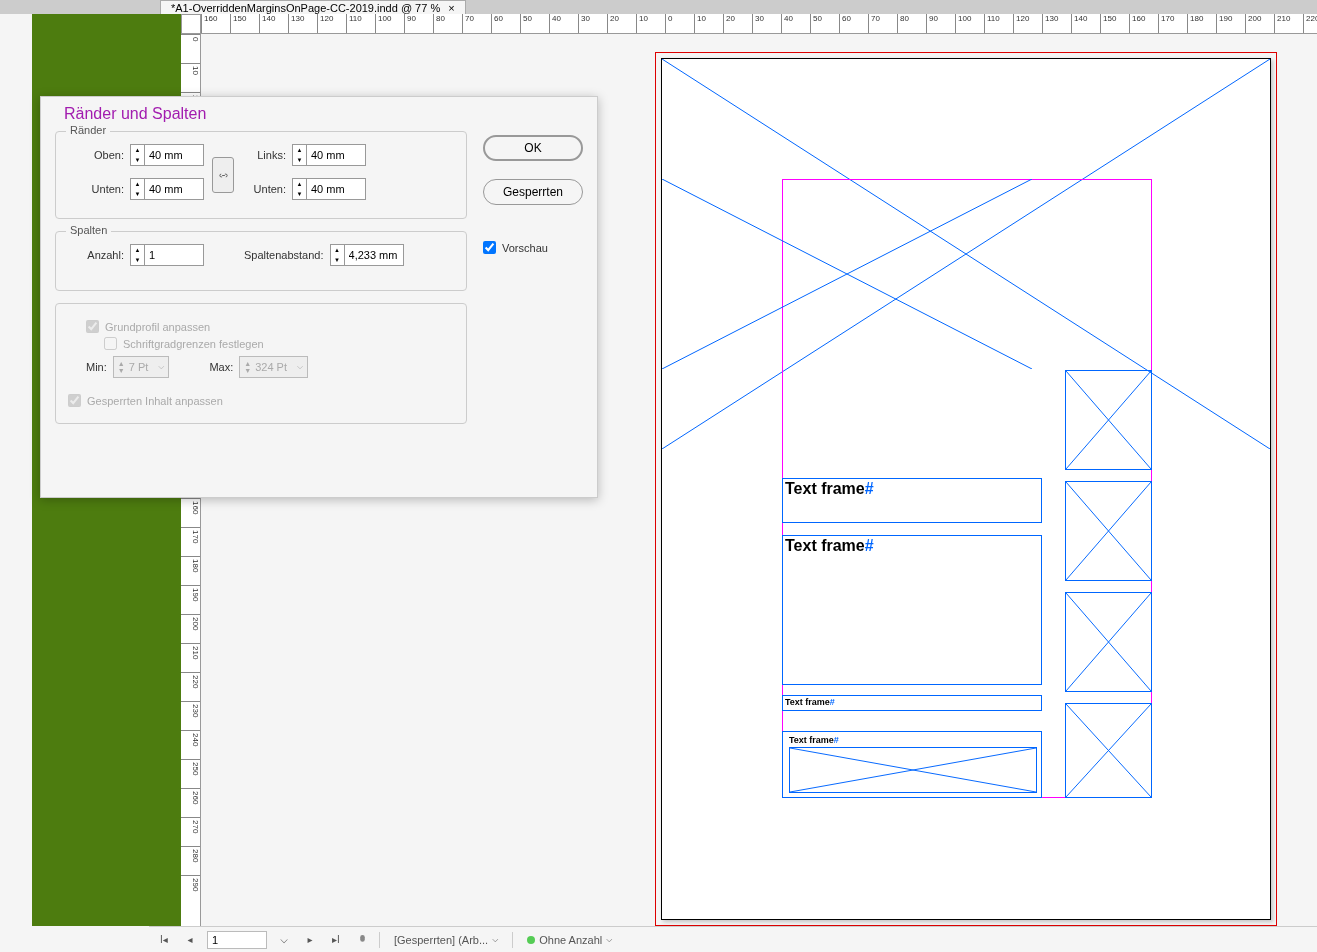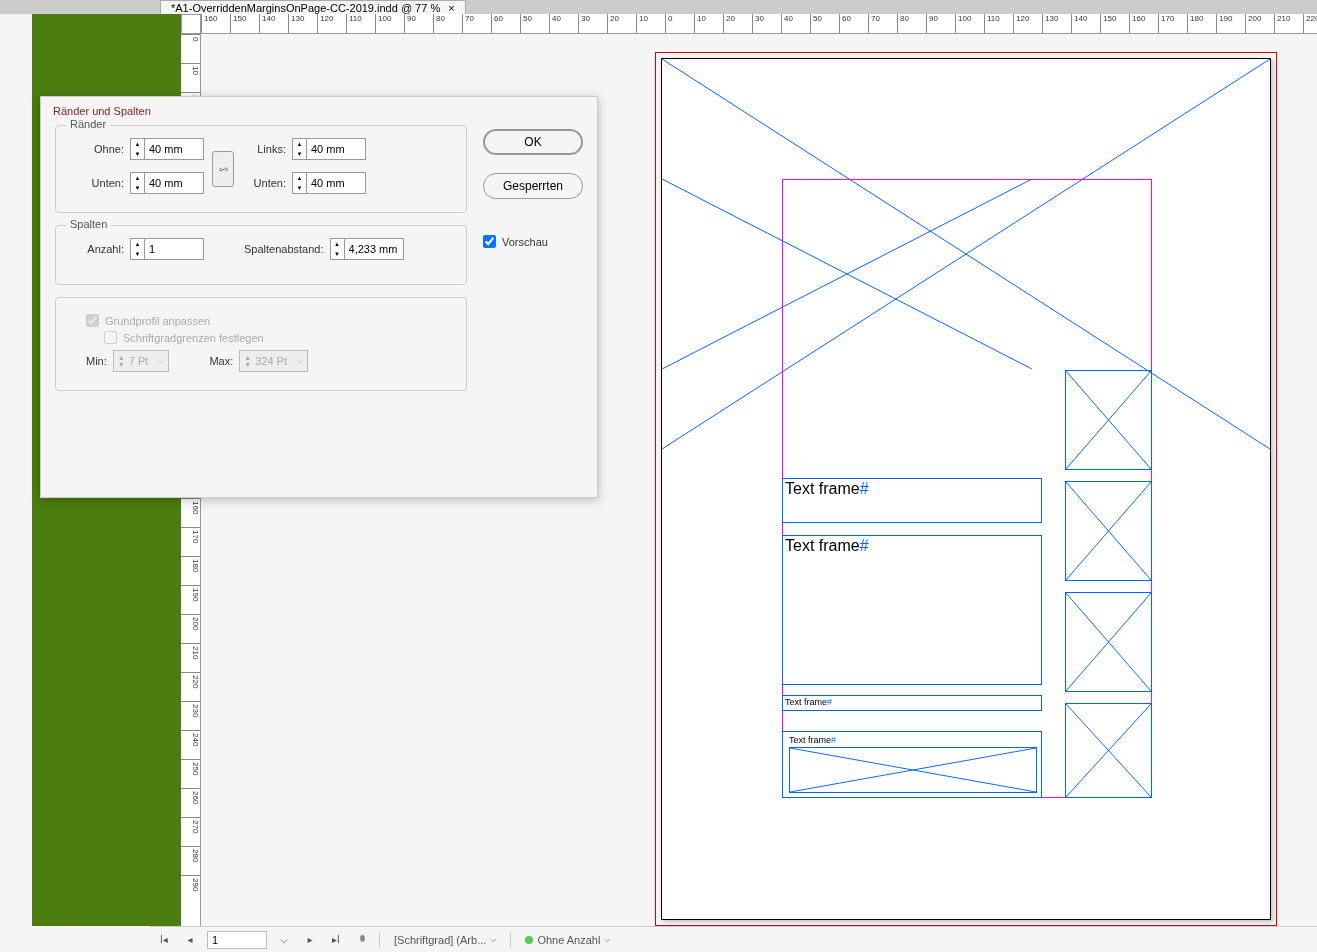--- a/index.html
+++ b/index.html
@@ -16,30 +16,30 @@
 .ruler-h { position: absolute; top: 0; left: 169px; right: 0; height: 20px; background: #fff; border-bottom: 1px solid #999; overflow: hidden; }
 .ruler-v { position: absolute; top: 20px; left: 149px; width: 20px; bottom: 0; background: #fff; border-right: 1px solid #999; overflow: hidden; }
 .ruler-h .tick { position: absolute; top: 0; font-size: 8px; color: #333; border-left: 1px solid #888; height: 100%; padding-left: 2px; }
 .ruler-v .tick { position: absolute; left: 0; font-size: 8px; color: #333; border-top: 1px solid #888; width: 100%; writing-mode: vertical-rl; text-orientation: mixed; padding-top: 2px; }
 
 
 .canvas { position: absolute; top: 20px; left: 169px; right: 0; bottom: 0; background: #f5f5f5; overflow: hidden; }
 .page { position: absolute; left: 460px; top: 24px; width: 610px; height: 862px; background: #fff; border: 1px solid #000; box-shadow: 2px 2px 4px rgba(0,0,0,0.2); }
 .bleed { position: absolute; left: 454px; top: 18px; width: 622px; height: 874px; border: 1px solid #d00; pointer-events: none; }
 .margin-box { position: absolute; left: 120px; top: 120px; width: 370px; height: 619px; border: 1px solid #f0f; }
-.frame { position: absolute; border: 1px solid #06f; }
+.frame { position: absolute; border: 1px solid #06f; font-weight: bold; }
 .frame svg { width: 100%; height: 100%; display: block; }
 .frame svg line { stroke: #06f; stroke-width: 1; }
 .tf-label { font-family: "Times New Roman", serif; font-size: 16px; color: #000; position: absolute; top: 1px; left: 2px; }
 .tf-label .endmark { color: #06f; }
 .tf-label.small { font-size: 9px; }
 
 
 .dialog { position: absolute; left: 40px; top: 96px; width: 558px; height: 402px; background: #f5f5f5; border: 1px solid #ccc; box-shadow: 0 2px 10px rgba(0,0,0,0.25); }
-.dialog-title { padding: 8px 12px; font-size: 11px; color: #7f1d1d; }
+.dialog-title { padding: 8px 23px; font-size: 16px; color: #a21caf; }
 .dialog-body { padding: 0 14px 10px 14px; display: flex; gap: 16px; }
 .dialog-left { flex: 1; }
 .dialog-right { width: 100px; display: flex; flex-direction: column; gap: 18px; align-items: stretch; padding-top: 4px; }
 .groupbox { border: 1px solid #ccc; border-radius: 4px; padding: 12px; margin-bottom: 12px; position: relative; }
 .groupbox > .legend { position: absolute; top: -8px; left: 10px; background: #f5f5f5; padding: 0 4px; font-size: 11px; color: #555; }
 .field-row { display: flex; align-items: center; gap: 6px; margin-bottom: 6px; }
 .field-label { font-size: 11px; text-align: right; color: #333; }
 .spinner { display: flex; align-items: center; border: 1px solid #999; background: #fff; height: 22px; }
 .spinner .arrows { width: 14px; height: 100%; border-right: 1px solid #999; display: flex; flex-direction: column; font-size: 6px; line-height: 1; }
 .spinner .arrows span { flex: 1; display: flex; align-items: center; justify-content: center; cursor: pointer; }
@@ -224,21 +224,21 @@
 <div class="dialog">
   <div class="dialog-title">Ränder und Spalten</div>
   <div class="dialog-body">
     <div class="dialog-left">
 
       <div class="groupbox">
         <span class="legend">Ränder</span>
         <div class="margins-layout">
           <div class="margins-col">
             <div class="field-row">
-              <span class="field-label" style="width:56px">Ohne:</span>
+              <span class="field-label" style="width:56px">Oben:</span>
               <div class="spinner">
                   <div class="arrows">
                     <span>▲</span>
                     <span>▼</span>
                   </div>
                   <input value="40 mm" style="">
                 </div>
             </div>
             <div class="field-row">
               <span class="field-label" style="width:56px">Unten:</span>
@@ -333,20 +333,24 @@
             <div class="size-select">
                 <span class="arrows2">
                   <span>▲</span>
                   <span>▼</span>
                 </span>
                 <span>324 Pt</span>
                 <span class="chev">⌵</span>
               </div>
           </div>
         </div>
+        <div class="chk-row disabled" style="margin-top:10px">
+          <input type="checkbox" checked="" disabled="" style="">
+            <span>Gesperrten Inhalt anpassen</span>
+        </div>
       </div>
 
     </div>
     <div class="dialog-right">
       <button class="btn primary">OK</button>
       <button class="btn">Gesperrten</button>
       <div class="chk-row" style="margin-top:18px">
         <input type="checkbox" checked="" style="">
           <span>Vorschau</span>
       </div>
@@ -361,21 +365,21 @@
   <span class="sb-btn">⌵</span>
   <span class="sb-btn">▸</span>
   <span class="sb-btn">▸I</span>
   <span class="sb-btn">
     <svg class="win-icon" viewBox="0 0 24 24">
         <path fill="#888" d="M12 2a5 5 0 015 5v5a5 5 0 01-10 0V7a5 5 0 015-5z"></path>
       </svg>
   </span>
   <span class="sb-sep"></span>
   <div class="sb-drop">
-    <span>[Schriftgrad] (Arb...</span>
+    <span>[Gesperrten] (Arb...</span>
       <span style="font-size:8px">⌵</span>
   </div>
   <span class="sb-sep"></span>
   <div class="sb-drop">
     <span class="status-dot"></span>
     <span>Ohne Anzahl</span>
       <span style="font-size:8px">⌵</span>
   </div>
 </div>
 

